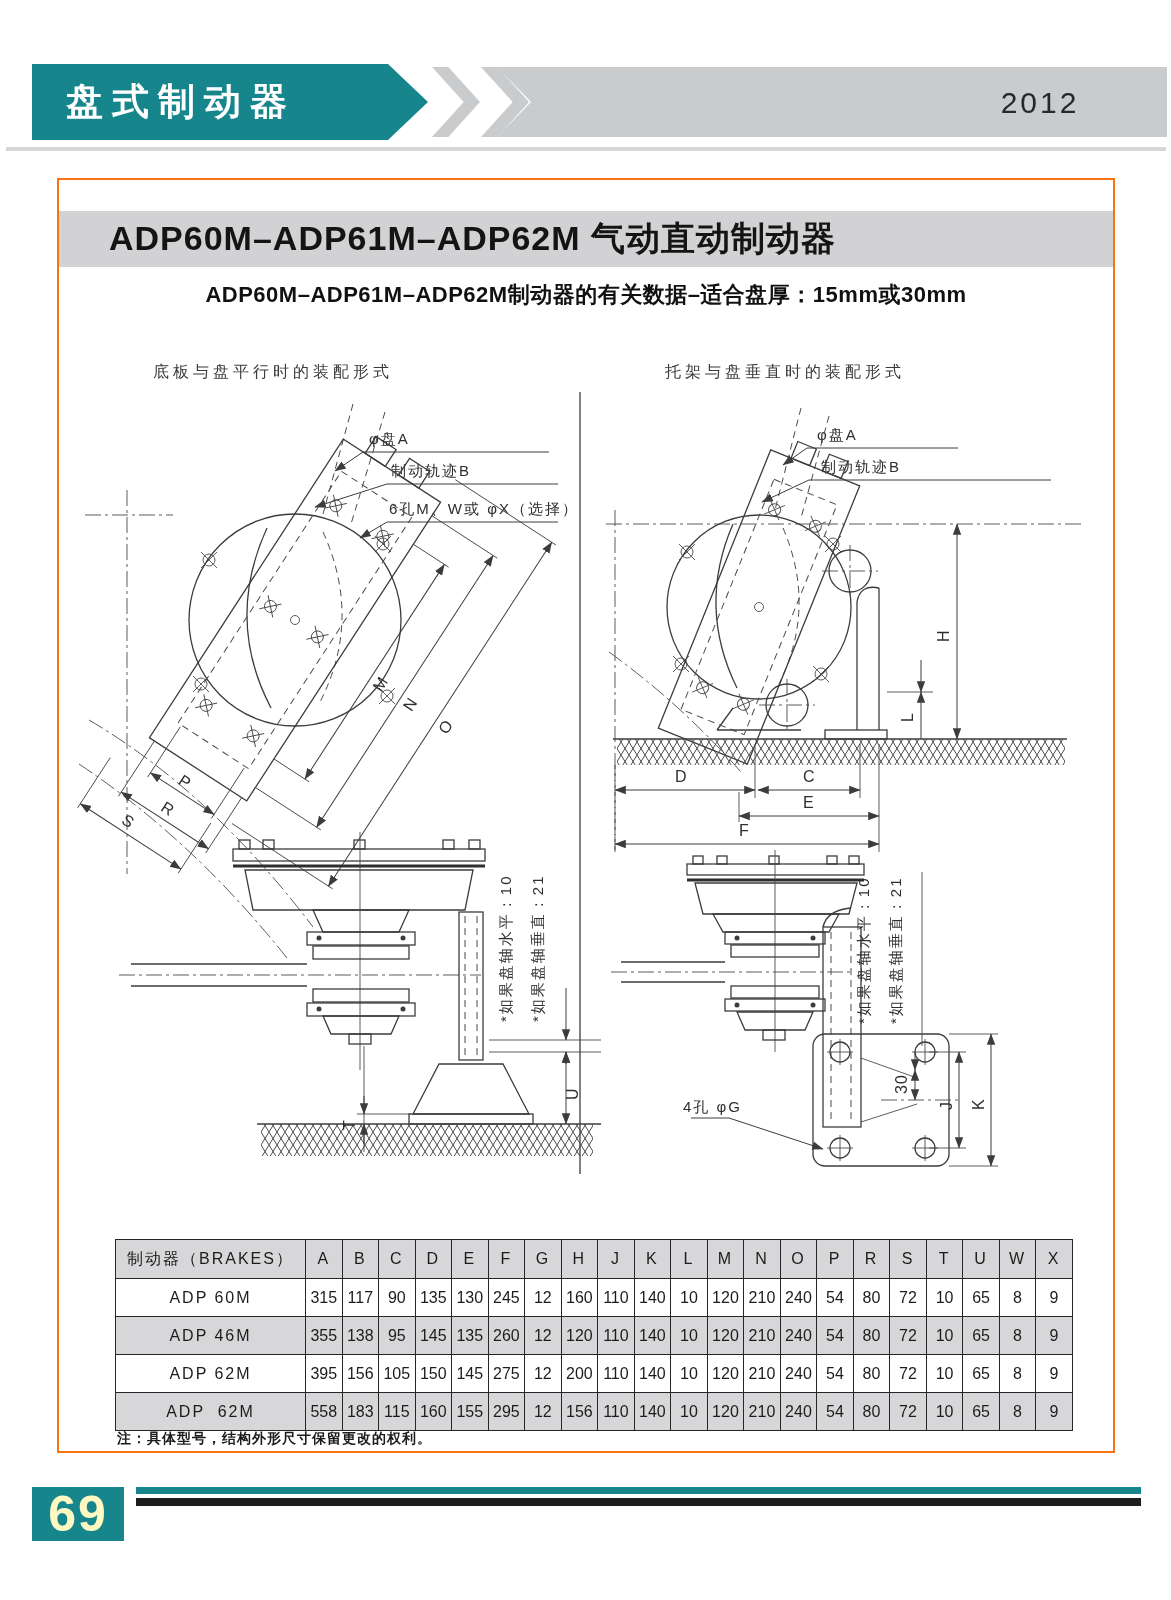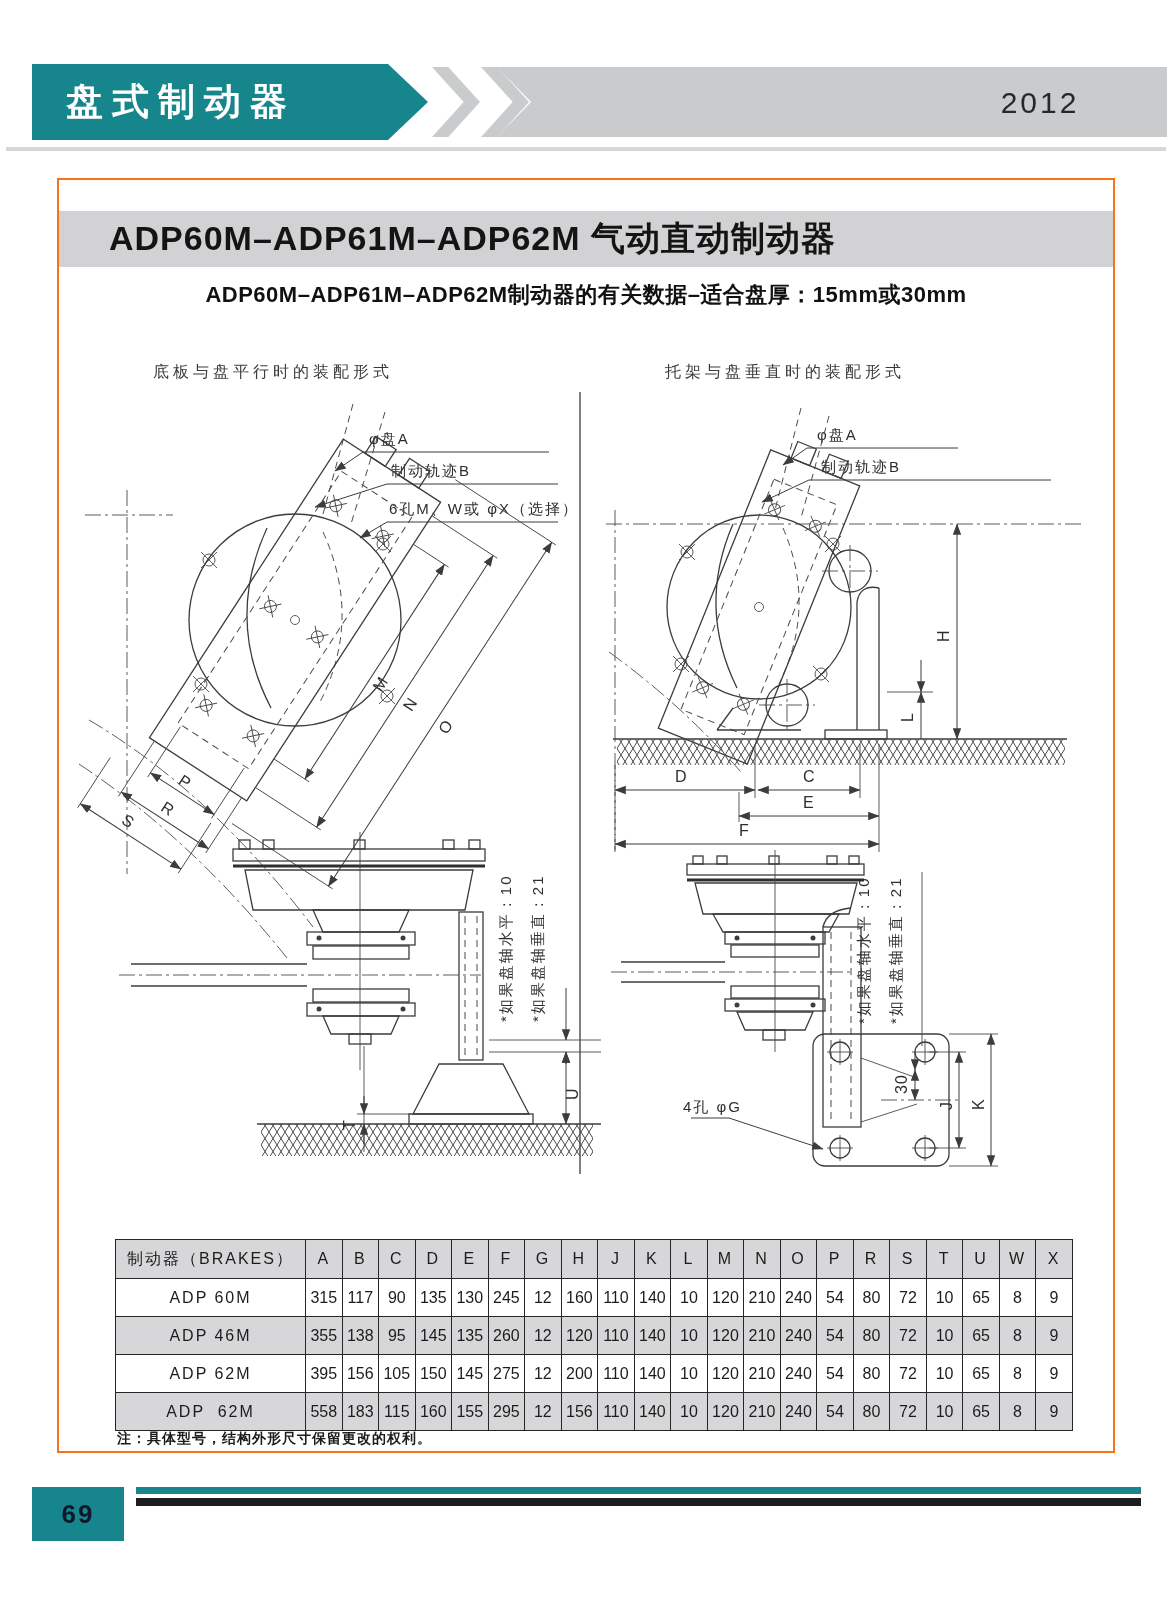--- a/index.html
+++ b/index.html
@@ -62,21 +62,21 @@
   th,td{border:1.6px solid #262626;text-align:center;vertical-align:middle;
         font-size:16px;color:#1c1c1c;padding:0;overflow:hidden;}
   thead th{height:38px;background:#d7d7d9;font-weight:normal;letter-spacing:2px;}
   tbody td{height:37px;background:#fff;}
   tbody tr:nth-child(even) td{background:#d7d7d9;}
   td.model{letter-spacing:2px;white-space:pre;}
   .tnote{position:absolute;left:58px;top:1250px;font-size:14px;font-weight:bold;color:#1c1c1c;letter-spacing:1px;}
 
   
   .pagenum{position:absolute;left:32px;top:1487px;width:92px;height:54px;background:#17868C;
-    color:#0f172a;font-size:26px;font-weight:bold;display:flex;align-items:center;justify-content:center;letter-spacing:2px;}
+    color:#fef9c3;font-size:50px;font-weight:bold;display:flex;align-items:center;justify-content:center;letter-spacing:2px;}
   .f-teal{position:absolute;left:136px;top:1487px;width:1005px;height:7px;background:#17868C;}
   .f-black{position:absolute;left:136px;top:1498px;width:1005px;height:8px;background:#1d1d1f;}
 </style>
 </head>
 <body>
 
 <div class="hdr-graybar"></div>
 <div class="chev chev1"></div>
 <div class="chev chev2"></div>
 <div class="hdr-teal">

